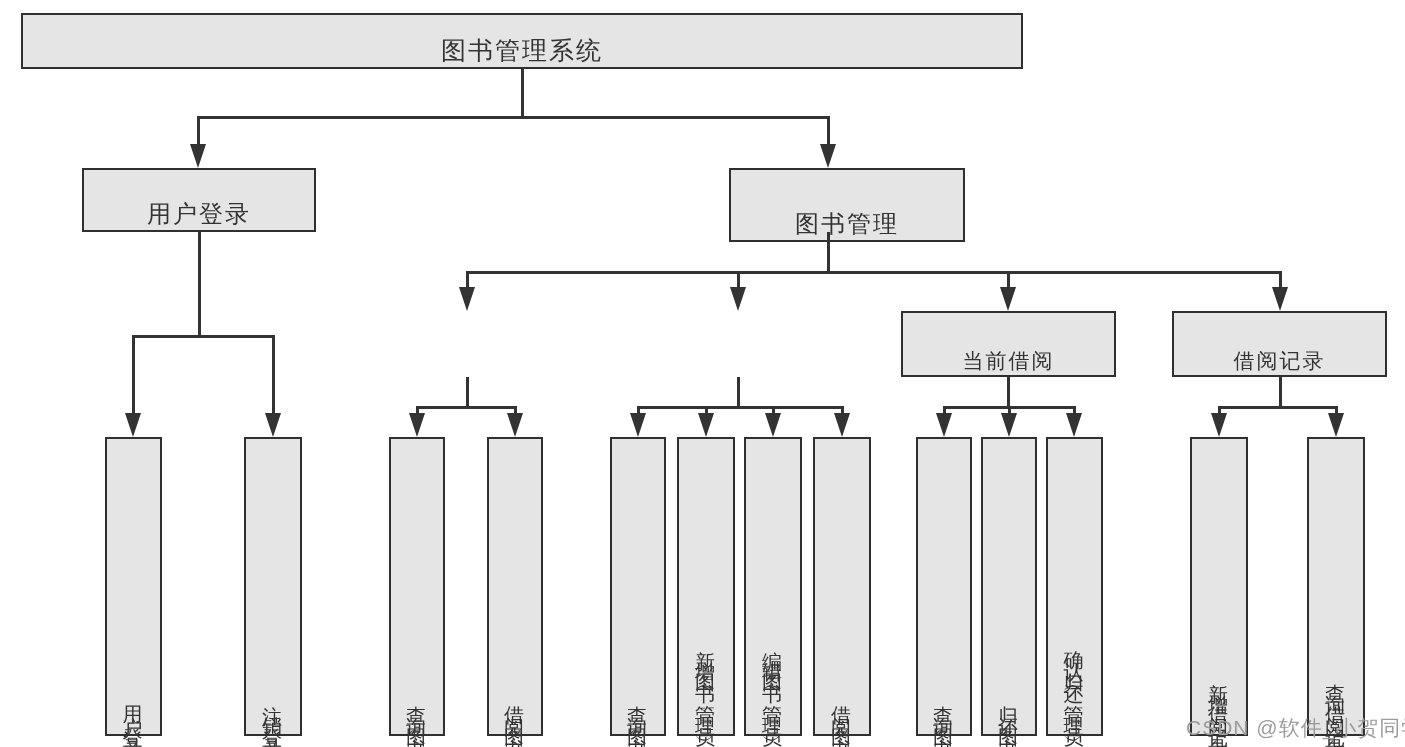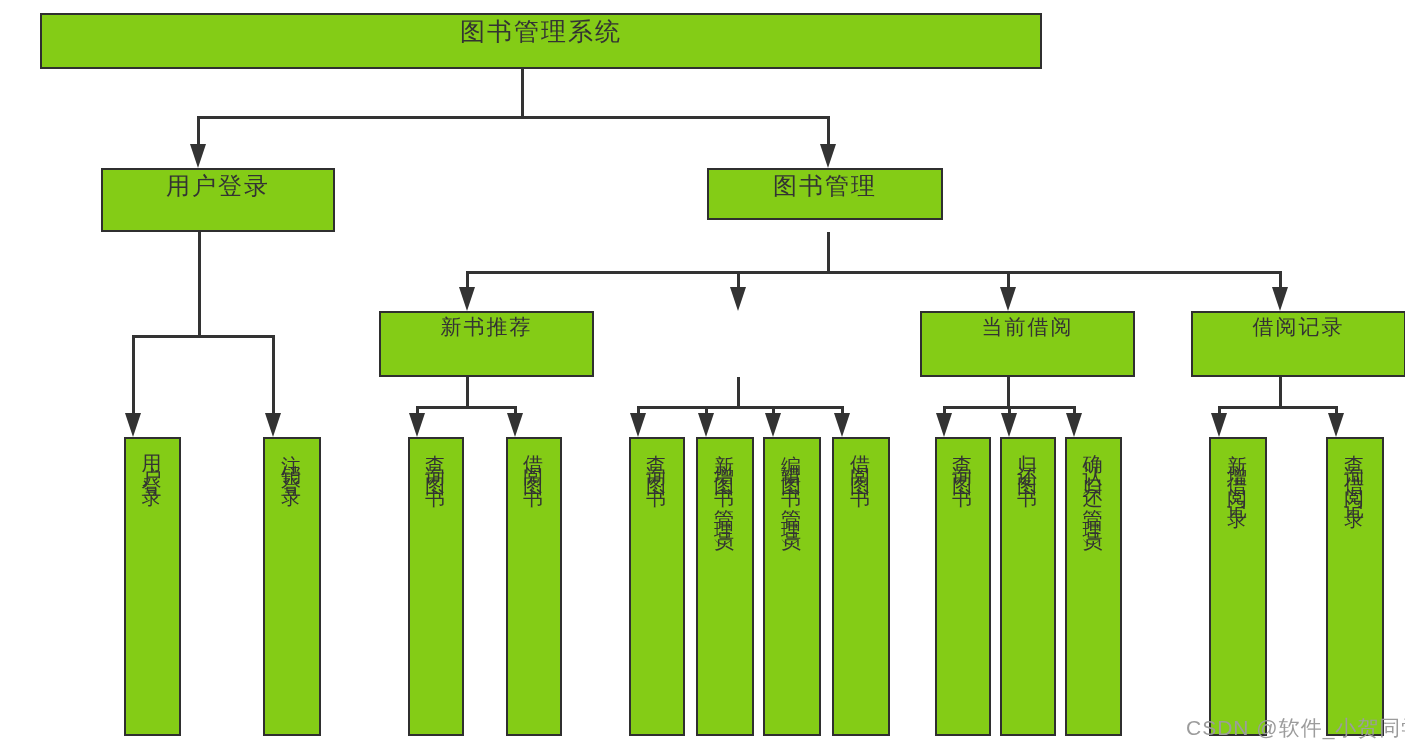--- a/index.html
+++ b/index.html
@@ -9,23 +9,23 @@
     --wm:#9c9c9c;
     --bg:#ffffff;
   }
   html,body{margin:0;padding:0;background:var(--bg);}
   #canvas{
     position:relative;width:1405px;height:747px;background:var(--bg);
     font-family:"Liberation Sans","DejaVu Sans",sans-serif;
     color:var(--text);overflow:hidden;
   }
   .box{
-    position:absolute;box-sizing:border-box;background:#84cc16;
+    position:absolute;box-sizing:border-box;background:#e5e5e5;
     border:2.5px solid var(--border);
-    display:flex;align-items:flex-start;justify-content:center;margin-left:19px;
+    display:flex;align-items:flex-end;justify-content:center;
   }
   .hlabel{white-space:nowrap;letter-spacing:2px;color:var(--text);}
   .lv1 .hlabel{font-size:25px;}
   .lv2 .hlabel{font-size:24px;}
   .lv3 .hlabel{font-size:21px;}
   .vlabel{
     writing-mode:vertical-rl;text-orientation:upright;
     font-size:20px;letter-spacing:11px;color:var(--text);
     display:block;
   }
@@ -53,21 +53,21 @@
   <div class="vline" style="left:521px;top:69px;height:49px;"></div>
   <div class="hline" style="left:198px;top:116px;width:632px;"></div>
   <div class="vline" style="left:197px;top:116px;height:30px;"></div>
   <div class="arrow" style="left:190px;top:144px;"></div>
   <div class="vline" style="left:827px;top:116px;height:30px;"></div>
   <div class="arrow" style="left:820px;top:144px;"></div>
 
   <div class="box lv2" style="left:82px;top:168px;width:234px;height:64px;">
     <span class="hlabel">用户登录</span>
   </div>
-  <div class="box lv2" style="left:688px;top:168px;width:236px;height:52px;">
+  <div class="box lv2" style="left:729px;top:168px;width:236px;height:74px;">
     <span class="hlabel">图书管理</span>
   </div>
 
   <div class="vline" style="left:198px;top:232px;height:105px;"></div>
   <div class="hline" style="left:133px;top:335px;width:141px;"></div>
   <div class="vline" style="left:132px;top:335px;height:80px;"></div>
   <div class="arrow" style="left:125px;top:413px;"></div>
   <div class="vline" style="left:272px;top:335px;height:80px;"></div>
   <div class="arrow" style="left:265px;top:413px;"></div>
 
@@ -75,23 +75,20 @@
   <div class="hline" style="left:467px;top:271px;width:814px;"></div>
   <div class="vline" style="left:466px;top:271px;height:19px;"></div>
   <div class="arrow" style="left:459px;top:287px;"></div>
   <div class="vline" style="left:737px;top:271px;height:19px;"></div>
   <div class="arrow" style="left:730px;top:287px;"></div>
   <div class="vline" style="left:1007px;top:271px;height:19px;"></div>
   <div class="arrow" style="left:1000px;top:287px;"></div>
   <div class="vline" style="left:1279px;top:271px;height:19px;"></div>
   <div class="arrow" style="left:1272px;top:287px;"></div>
 
-  <div class="box lv3" style="left:360px;top:311px;width:215px;height:66px;">
-    <span class="hlabel">新书推荐</span>
-  </div>
   <div class="box lv3" style="left:1172px;top:311px;width:215px;height:66px;">
     <span class="hlabel">借阅记录</span>
   </div>
   <div class="box lv3" style="left:901px;top:311px;width:215px;height:66px;">
     <span class="hlabel">当前借阅</span>
   </div>
 
   <div class="vline" style="left:466px;top:377px;height:31px;"></div>
   <div class="hline" style="left:417px;top:406px;width:99px;"></div>
   <div class="vline" style="left:416px;top:406px;height:9px;"></div>

